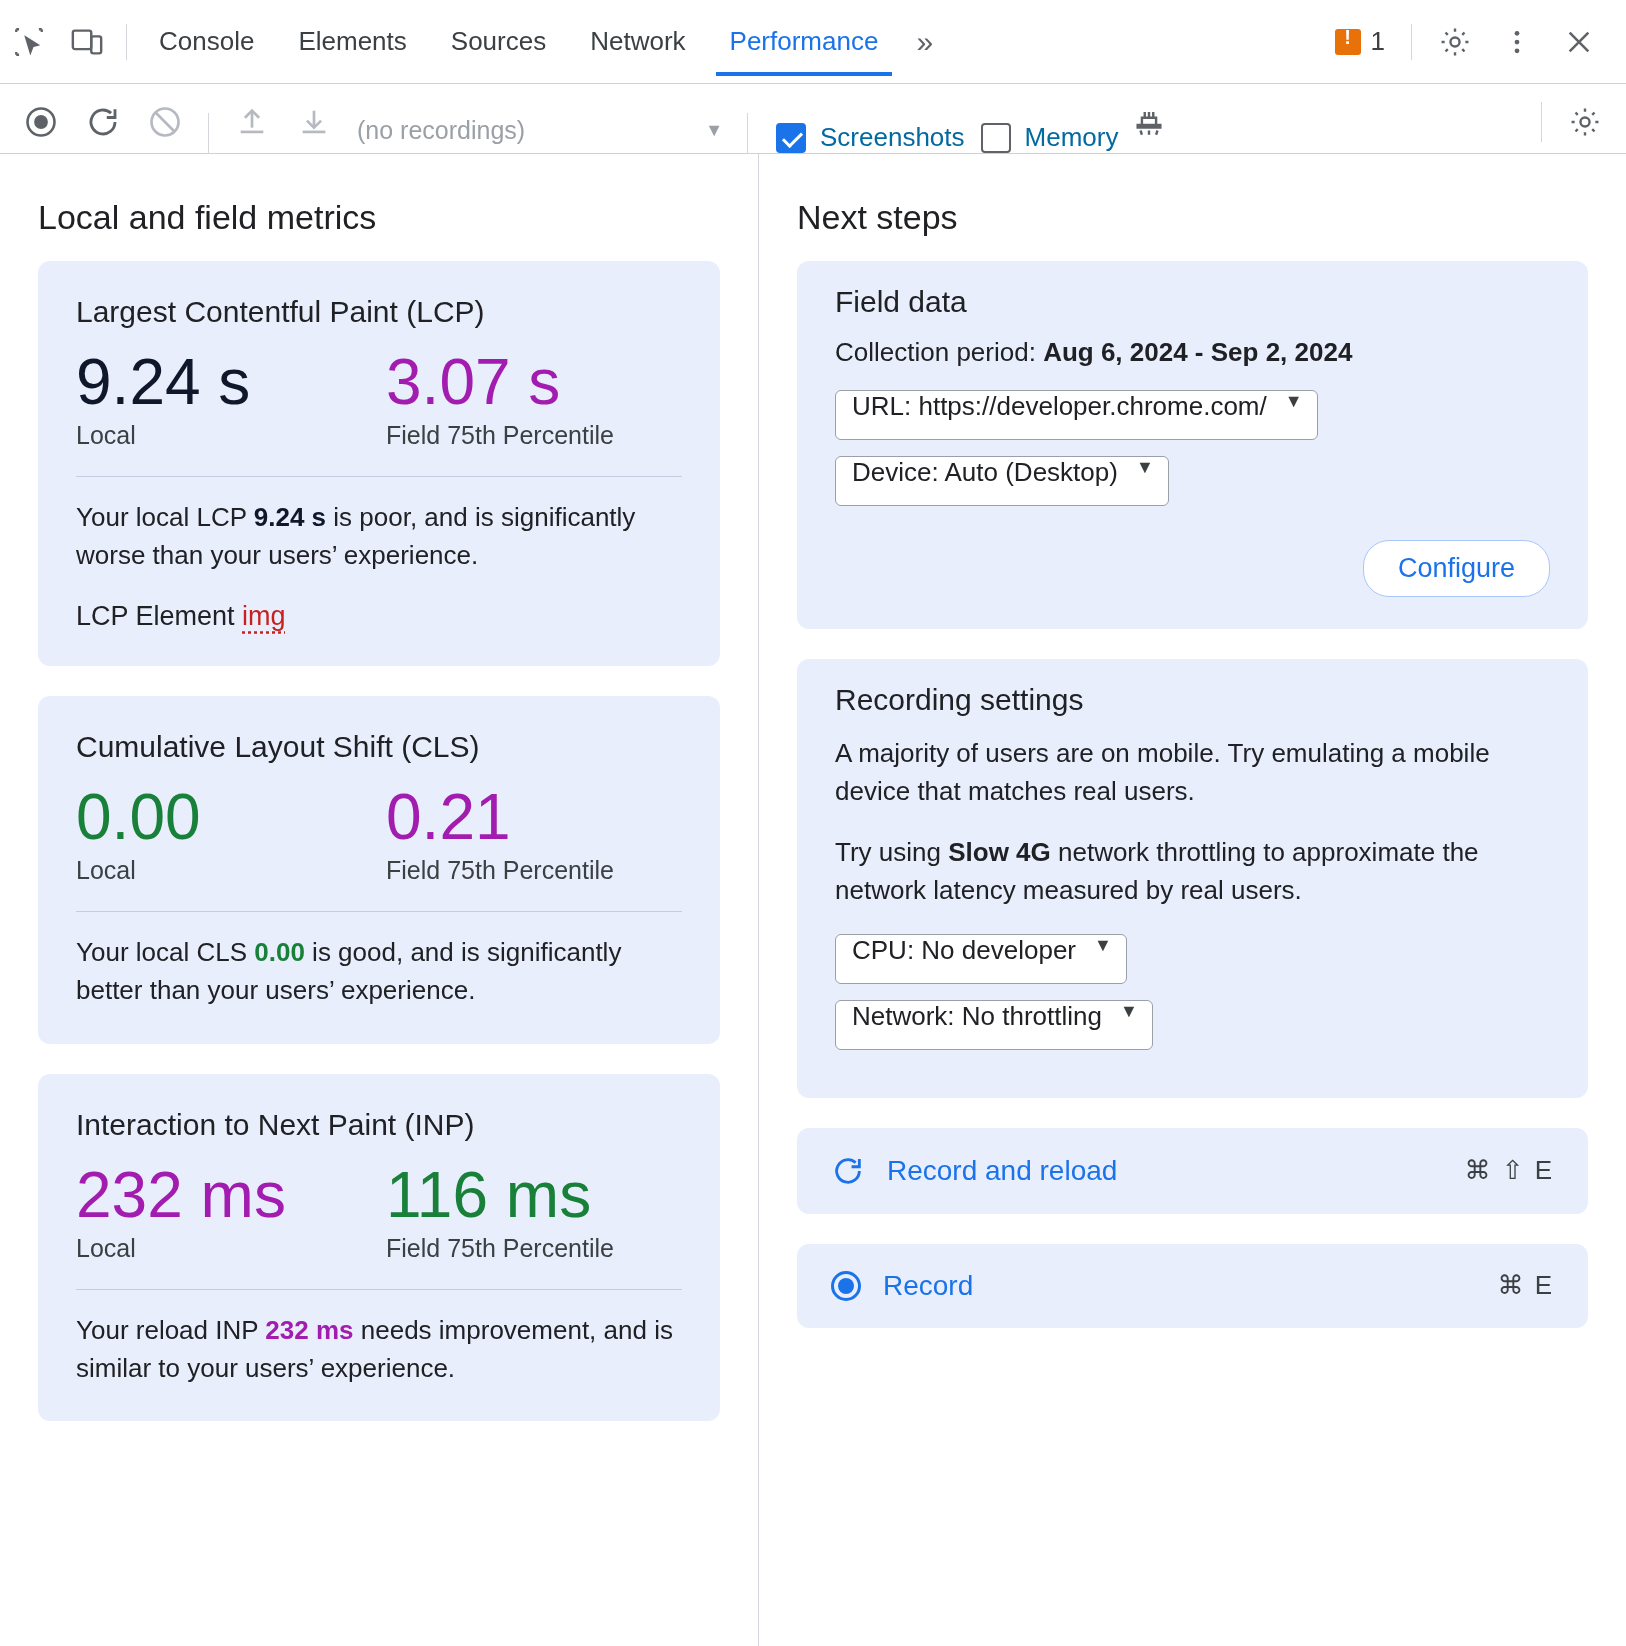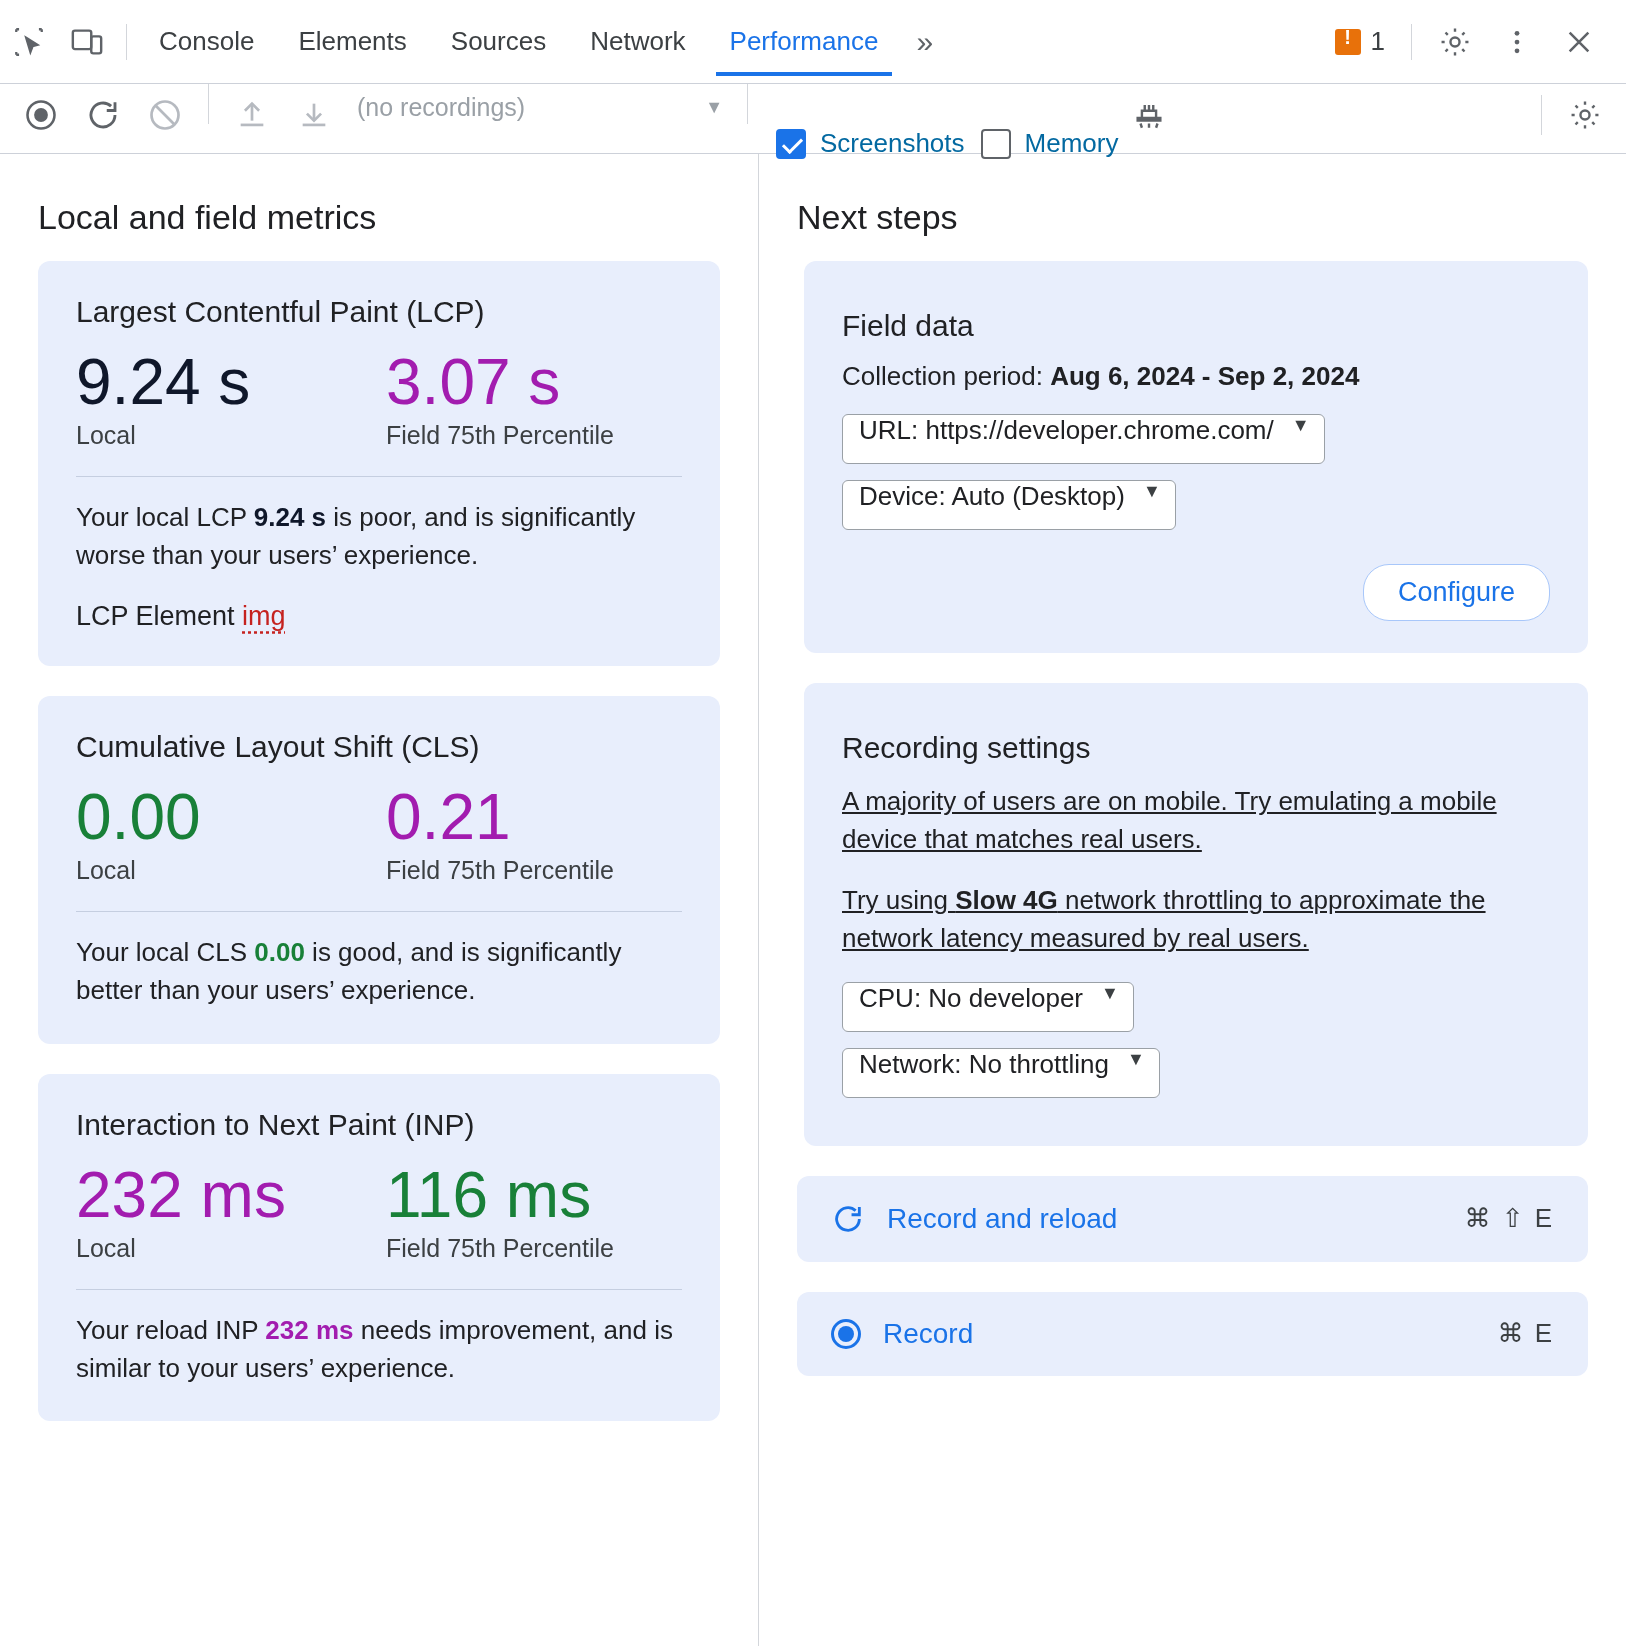--- a/index.html
+++ b/index.html
@@ -75,21 +75,21 @@
     color: #fff; font-size: 20px; font-weight: bold; text-align: center;
   }
   .icon-btn {
     width: 58px; height: 58px; display:flex; align-items:center; justify-content:center;
     color:#5f6368;
   }
 
   
   .toolbar {
     height: 70px;
-    display: flex; align-items: flex-start;
+    display: flex; align-items: flex-end;
     border-bottom: 1px solid #cdd1d9;
     padding: 0 10px;
     background: #fff;
   }
   .tool {
     width: 62px; height: 62px;
     display:flex; align-items:center; justify-content:center;
     color: #5f6368;
   }
   .tool.disabled { color: #b6bac0; }
@@ -137,21 +137,21 @@
   }
   h2.section {
     font-size: 34px; font-weight: 400; margin: 14px 0 24px 0; color:#202124;
   }
   .card {
     background: #e8eefc;
     border-radius: 12px;
     padding: 28px 38px 34px 38px;
     margin-bottom: 30px;
   }
-  .card.right { padding: 42px 38px 32px 38px; margin-left: 7px; }
+  .card.right { padding: 18px 38px 32px 38px; }
   .card h3 {
     font-size: 30px; font-weight: 500; margin: 6px 0 18px 0; color:#202124;
   }
   .metrics-row {
     display: flex;
     margin-bottom: 4px;
   }
   .metric { width: 310px; }
   .metric.second { width: auto; }
   .metric .value {
@@ -186,21 +186,21 @@
     margin-bottom: 16px;
   }
   .select .caret { margin-left: 18px; font-size: 18px; color:#3c4043; }
   .btn-row { display:flex; justify-content:flex-end; margin-top: 18px; }
   .btn-outline {
     border:1px solid #a8c7fa; border-radius: 26px;
     color:#1a73e8; background:#fff;
     font-size: 27px;
     padding: 12px 34px;
   }
-  .para { font-size: 26px; line-height: 1.45; margin-bottom: 24px; text-decoration: underline; }
+  .para { font-size: 26px; line-height: 1.45; margin-bottom: 24px; }
   .para b { font-weight:700; }
   .action-card {
     background:#e8eefc; border-radius:12px;
     display:flex; align-items:center;
     padding: 26px 34px;
     margin-bottom: 30px;
   }
   .action-label {
     font-size: 28px; color:#1a73e8; margin-left: 22px;
   }

